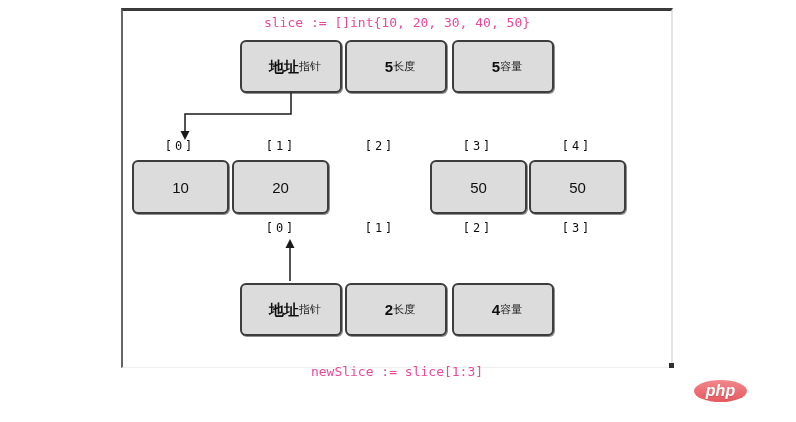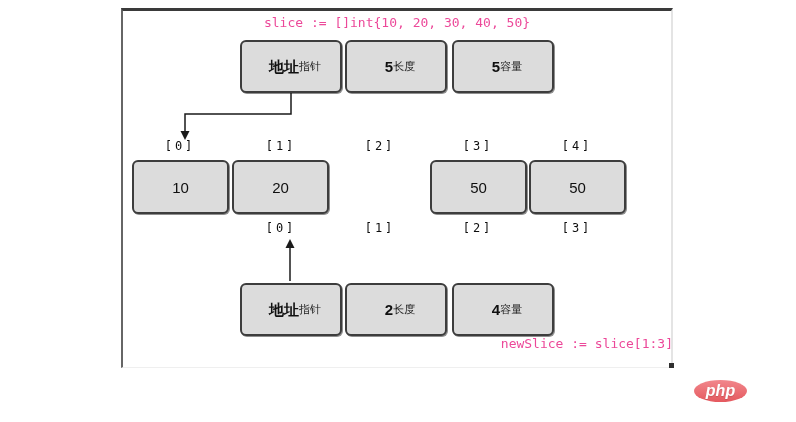--- a/index.html
+++ b/index.html
@@ -14,21 +14,21 @@
     border-right:2px solid #e4e4e4;border-bottom:1px solid #efefef;
   }
   .corner-tick{position:absolute;left:669px;top:363px;width:5px;height:5px;background:#2f2f2f;}
   
   .code{
     position:absolute;left:121px;width:552px;text-align:center;
     font-family:"DejaVu Sans Mono","Liberation Mono",monospace;
     font-size:13px;line-height:15px;color:#ec4899;white-space:pre;
   }
   .code.top{top:15px;}
-  .code.bottom{top:336px;text-align:right;}
+  .code.bottom{top:364px;}
   
   .hbox{
     position:absolute;width:102px;height:53px;box-sizing:border-box;
     background:var(--box-fill,#dcdcdc);
     border:2px solid var(--box-border,#3d3d3d);border-radius:6px;
     box-shadow:1px 1px 0 #8f8f8f;
     display:flex;flex-direction:row;align-items:center;justify-content:center;padding-left:8px;
   }
   .hbox-value{font-size:15px;line-height:17px;font-weight:bold;color:#101010;}
   .hbox-sub{font-size:11px;line-height:13px;color:#1a1a1a;}

